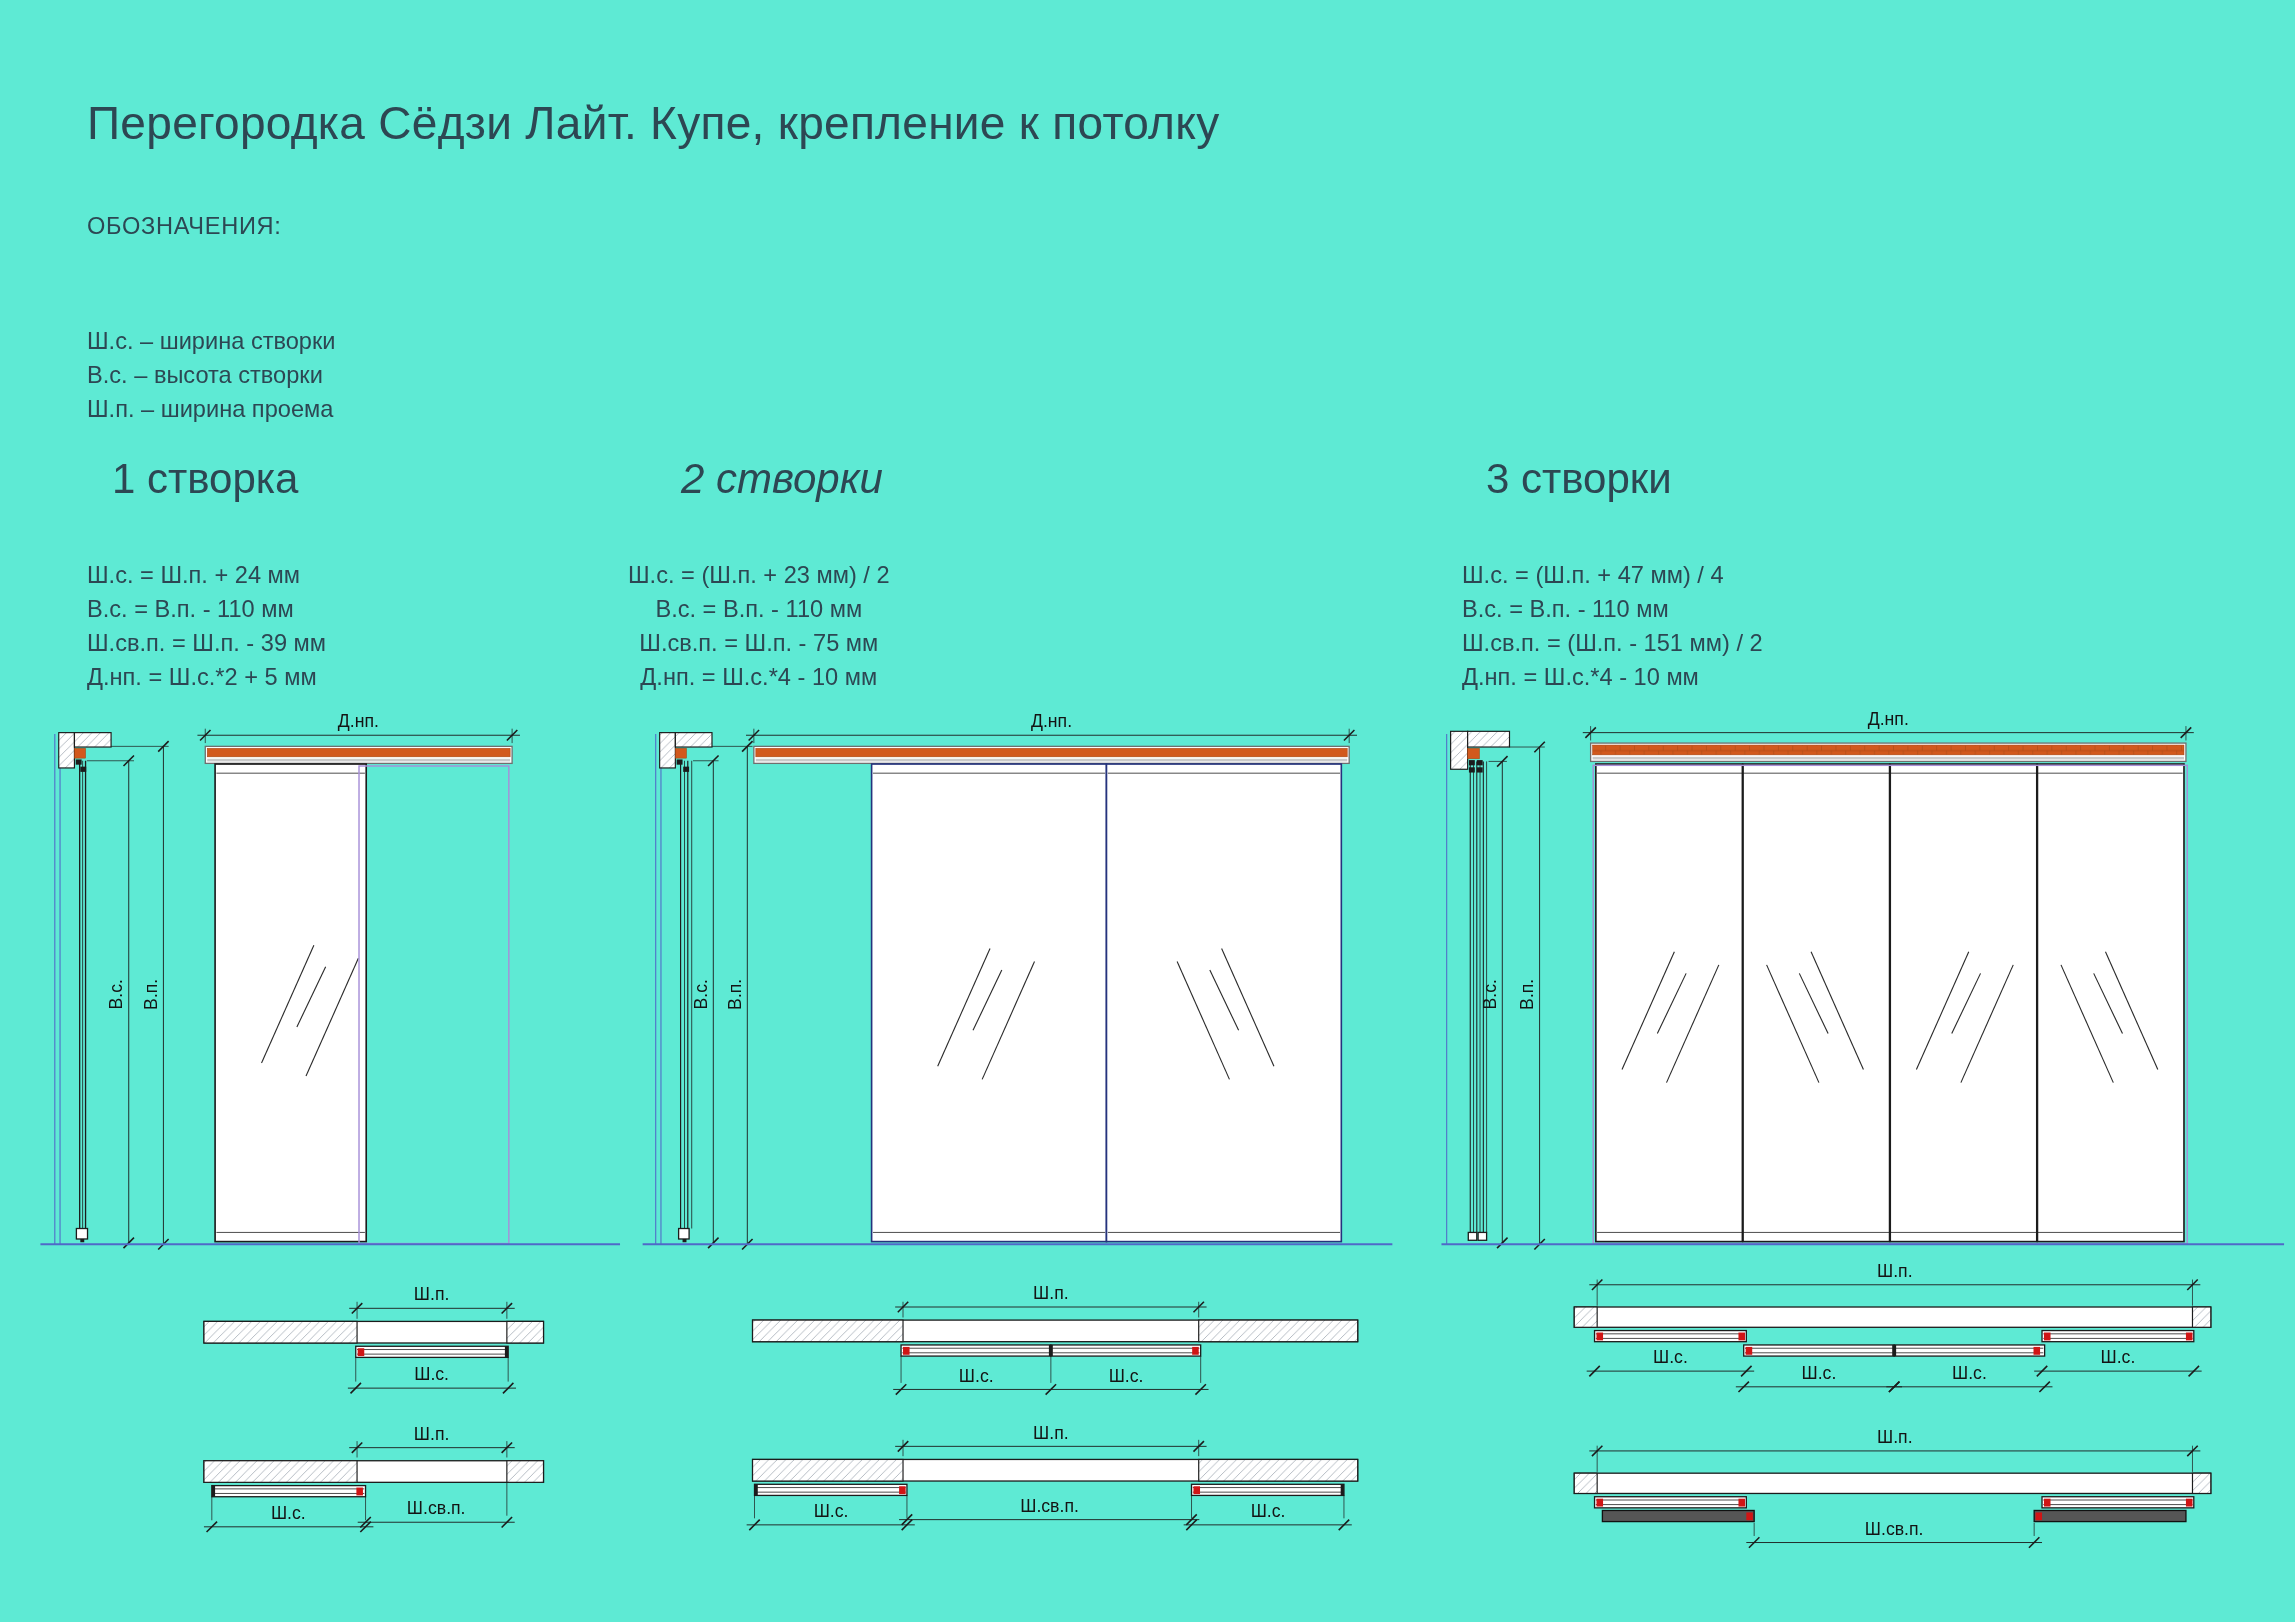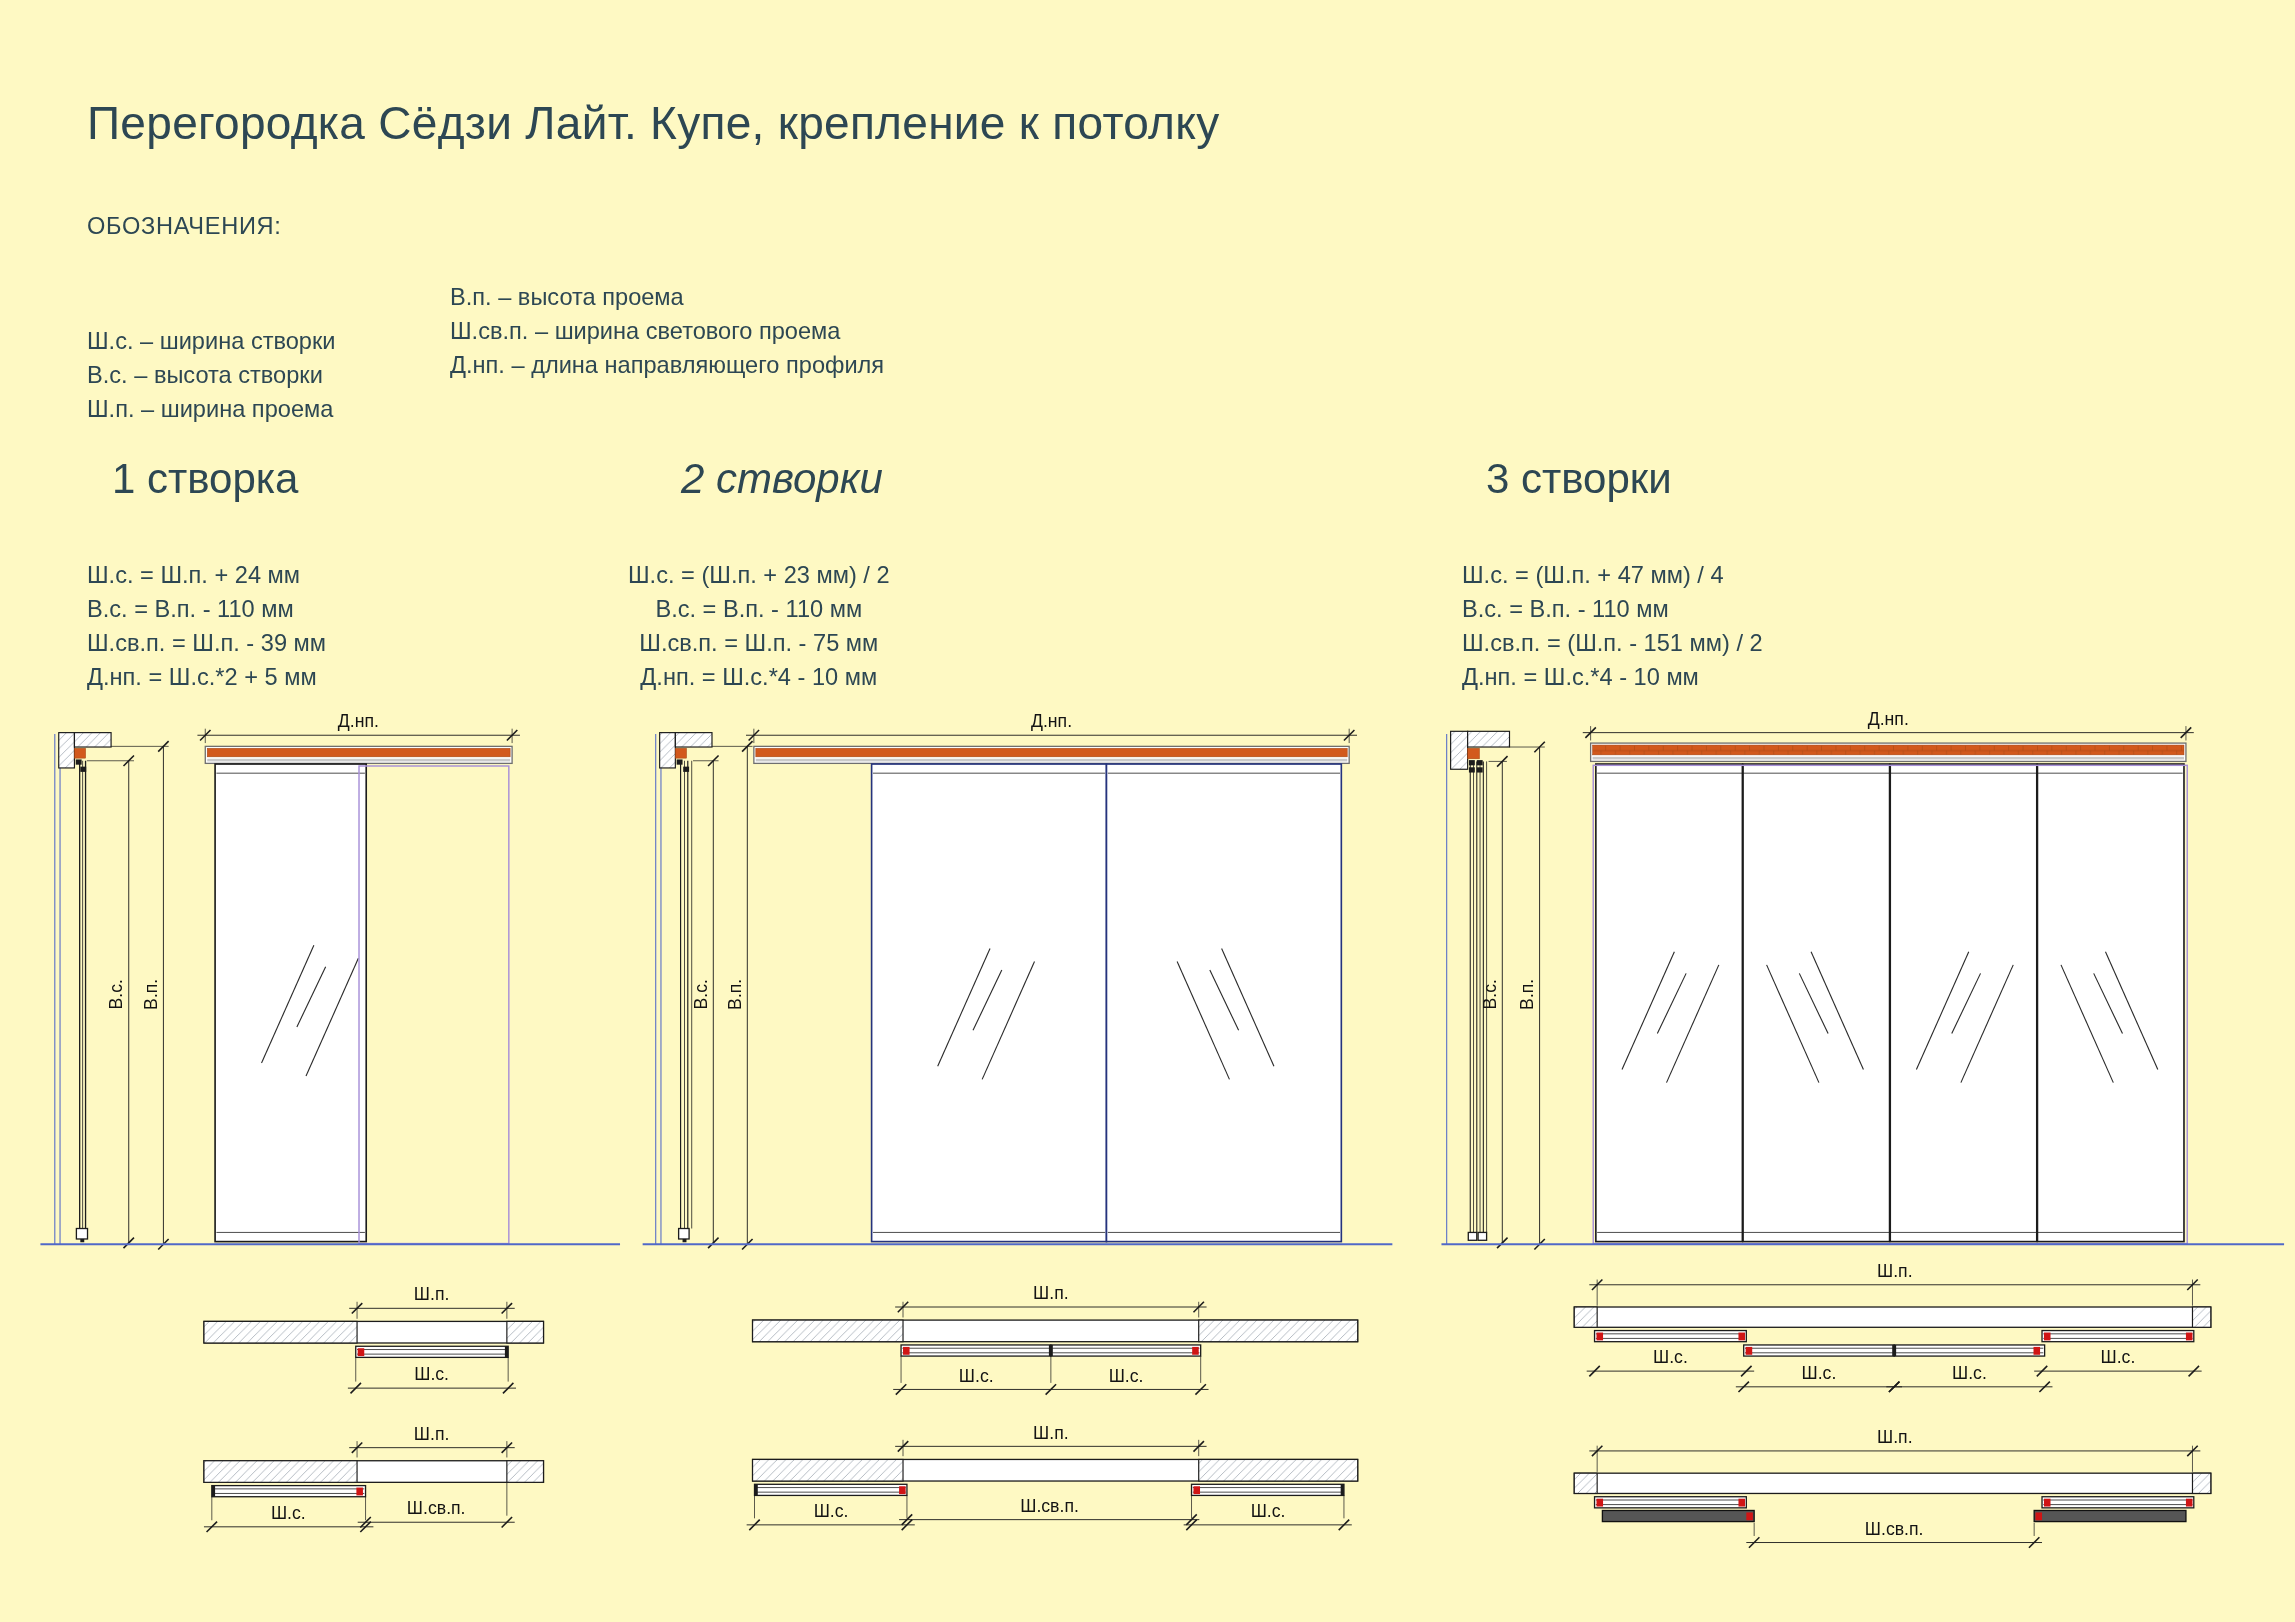--- a/index.html
+++ b/index.html
@@ -1,17 +1,17 @@
 <!DOCTYPE html>
 <html style="font-size:10.5px"><head>
 <meta charset="utf-8">
 <style>
   html,body{margin:0;padding:0;background:#ffffff;}
   .canvas{
-    position:relative;width:2295px;height:1623px;background:#fef9c3;
+    position:relative;width:2295px;height:1623px;background:#5eead4;
     font-family:"Liberation Sans", sans-serif;color:#2d4753;overflow:hidden;
   }
   .abs{position:absolute;}
   .title{left:87px;top:96px;font-size:46px;font-weight:400;letter-spacing:0.3px;color:#2d4753;}
   .legend-head{left:87px;top:213px;font-size:23.6px;letter-spacing:0.7px;color:#2d4753;}
   .legend-col{top:280px;font-size:23.6px;line-height:34px;color:#2d4753;}
   .col1{left:87px;margin-top:44px;} .col2{left:450px;}
   .sec-head{top:455px;font-size:42px;font-weight:400;color:#2d4753;margin-left:28px;}
   .formulas{top:558px;font-size:23.6px;line-height:34px;color:#2d4753;}
   .s1{left:87px;} .s1h{left:84px;}
@@ -46,25 +46,20 @@
 <div class="canvas">
 
   <div class="abs title">Перегородка Сёдзи Лайт. Купе, крепление к потолку</div>
 
   <div class="abs legend-head">ОБОЗНАЧЕНИЯ:</div>
   <div class="abs legend-col col1">
     <div>Ш.с. – ширина створки</div>
     <div>В.с. – высота створки</div>
     <div>Ш.п. – ширина проема</div>
   </div>
-  <div class="abs legend-col col2">
-    <div>В.п. – высота проема</div>
-    <div>Ш.св.п. – ширина светового проема</div>
-    <div>Д.нп. – длина направляющего профиля</div>
-  </div>
 
   <div class="abs sec-head s1h">1 створка</div>
   <div class="abs sec-head s2h">2 створки</div>
   <div class="abs sec-head s3h">3 створки</div>
 
   <div class="abs formulas s1">
     <div>Ш.с. = Ш.п. + 24 мм</div>
     <div>В.с. = В.п. - 110 мм</div>
     <div>Ш.св.п. = Ш.п. - 39 мм</div>
     <div>Д.нп. = Ш.с.*2 + 5 мм</div>

